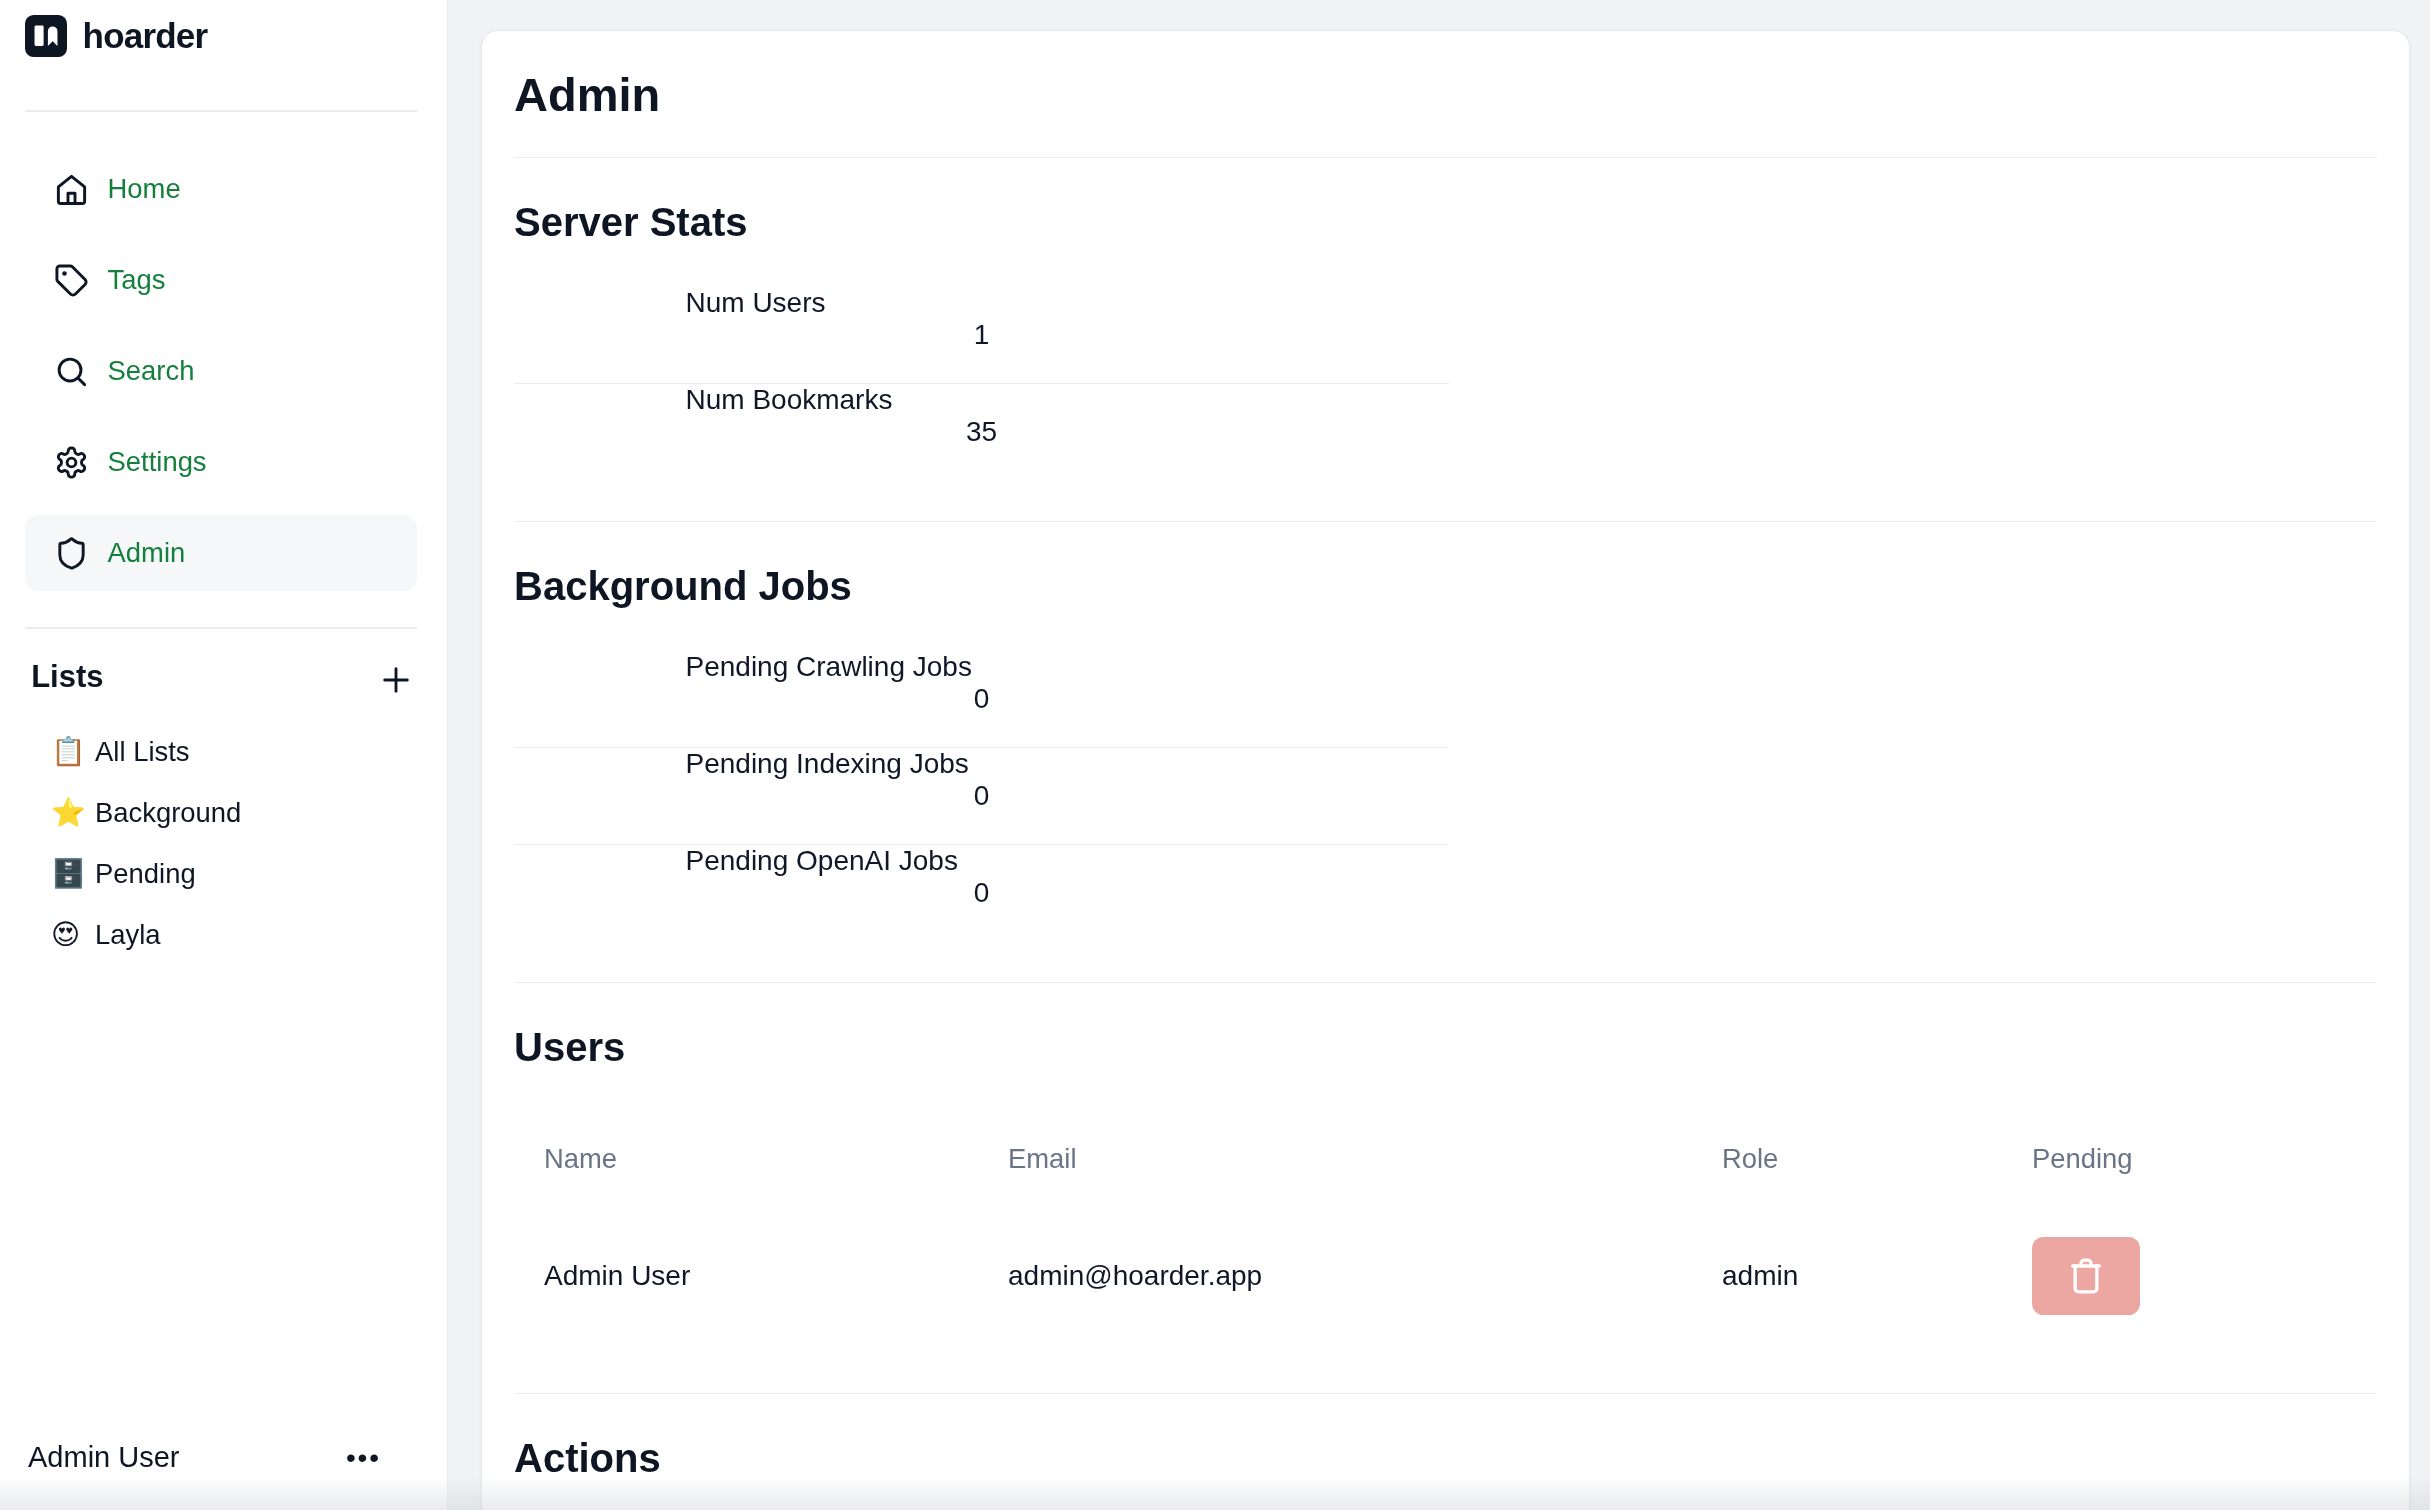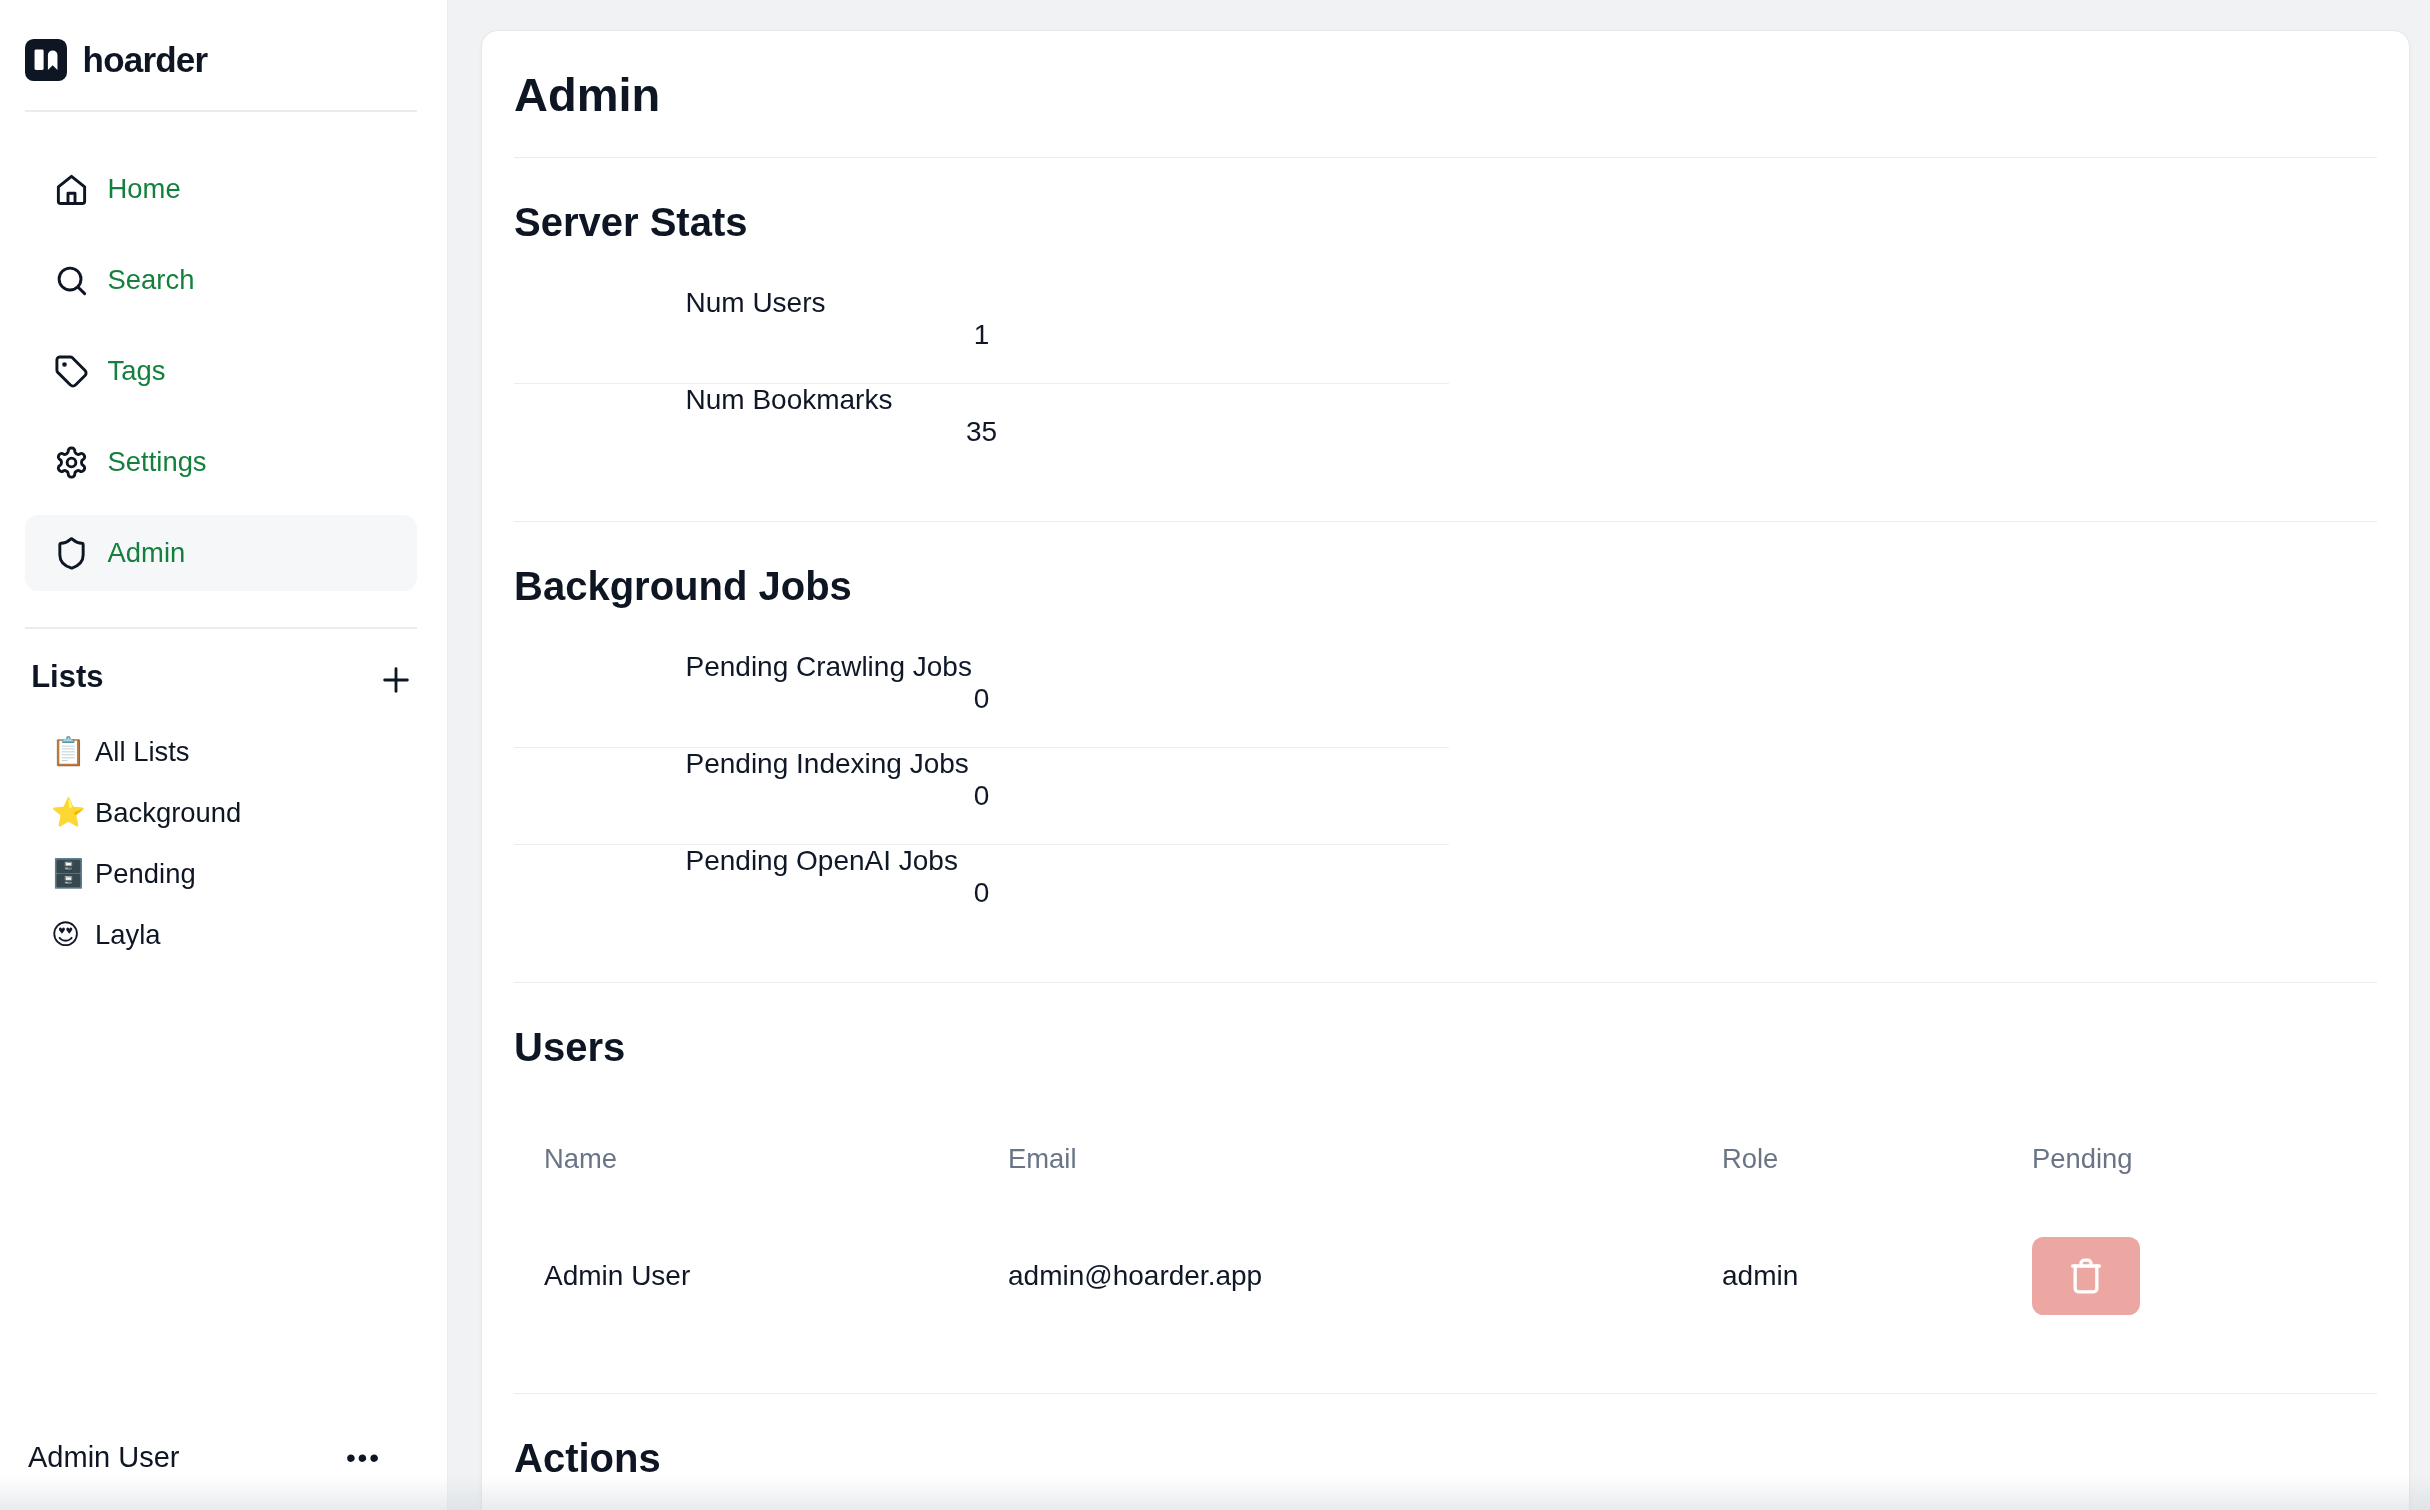--- a/index.html
+++ b/index.html
@@ -10,21 +10,21 @@
     color:#101828;
     position:relative;
   }
 
   
   .sidebar {
     position:absolute; left:0; top:0; bottom:0; width:448px;
     background:#ffffff; border-right:1.9px solid #eaedf0;
   }
   .logo-row {
-    position:absolute; top:39px; left:24.6px;
+    position:absolute; top:15px; left:24.6px;
     display:flex; align-items:center; gap:16px; cursor:pointer;
   }
   .logo-mark { width:42px; height:42px; display:block; }
   .logo-text { font-size:35px; font-weight:700; letter-spacing:-0.8px; color:#0e1624; }
   .sb-divider { height:1.9px; background:#e9ecef; }
   .sb-divider.top { position:absolute; top:110px; left:24.6px; width:392px; }
 
   .nav { position:absolute; top:151px; left:24.6px; width:392px; }
   .nav-item {
     height:76px; margin-bottom:15px; display:flex; align-items:center;
@@ -134,34 +134,34 @@
         <svg viewBox="0 0 24 24" fill="none" stroke="#0e1624" stroke-width="2" stroke-linecap="round" stroke-linejoin="round">
             <path d="M3 10.2 12 3l9 7.2V20a1.6 1.6 0 0 1-1.6 1.6H4.6A1.6 1.6 0 0 1 3 20Z"></path>
             <path d="M9.6 21.6v-7h4.8v7"></path>
           </svg>
       </span>
       <span class="nav-label">Home</span>
     </div>
     <div class="nav-item">
       <span class="nav-icon">
         <svg viewBox="0 0 24 24" fill="none" stroke="#0e1624" stroke-width="2" stroke-linecap="round" stroke-linejoin="round">
+            <path d="M12.586 2.586A2 2 0 0 0 11.172 2H4a2 2 0 0 0-2 2v7.172a2 2 0 0 0 .586 1.414l8.704 8.704a2.426 2.426 0 0 0 3.42 0l6.58-6.58a2.426 2.426 0 0 0 0-3.42z"></path>
+            <circle cx="7.2" cy="7.2" r="0.6" fill="#0e1624"></circle>
+          </svg>
+      </span>
+      <span class="nav-label">Tags</span>
+    </div>
+    <div class="nav-item">
+      <span class="nav-icon">
+        <svg viewBox="0 0 24 24" fill="none" stroke="#0e1624" stroke-width="2" stroke-linecap="round" stroke-linejoin="round">
             <circle cx="11" cy="11" r="7.5"></circle>
             <line x1="21" y1="21" x2="16.4" y2="16.4"></line>
           </svg>
       </span>
       <span class="nav-label">Search</span>
-    </div>
-    <div class="nav-item">
-      <span class="nav-icon">
-        <svg viewBox="0 0 24 24" fill="none" stroke="#0e1624" stroke-width="2" stroke-linecap="round" stroke-linejoin="round">
-            <path d="M12.586 2.586A2 2 0 0 0 11.172 2H4a2 2 0 0 0-2 2v7.172a2 2 0 0 0 .586 1.414l8.704 8.704a2.426 2.426 0 0 0 3.42 0l6.58-6.58a2.426 2.426 0 0 0 0-3.42z"></path>
-            <circle cx="7.2" cy="7.2" r="0.6" fill="#0e1624"></circle>
-          </svg>
-      </span>
-      <span class="nav-label">Tags</span>
     </div>
     <div class="nav-item">
       <span class="nav-icon">
         <svg viewBox="0 0 24 24" fill="none" stroke="#0e1624" stroke-width="2" stroke-linecap="round" stroke-linejoin="round">
             <path d="M12.22 2h-.44a2 2 0 0 0-2 2v.18a2 2 0 0 1-1 1.73l-.43.25a2 2 0 0 1-2 0l-.15-.08a2 2 0 0 0-2.73.73l-.22.38a2 2 0 0 0 .73 2.73l.15.1a2 2 0 0 1 1 1.72v.51a2 2 0 0 1-1 1.74l-.15.09a2 2 0 0 0-.73 2.73l.22.38a2 2 0 0 0 2.73.73l.15-.08a2 2 0 0 1 2 0l.43.25a2 2 0 0 1 1 1.73V20a2 2 0 0 0 2 2h.44a2 2 0 0 0 2-2v-.18a2 2 0 0 1 1-1.73l.43-.25a2 2 0 0 1 2 0l.15.08a2 2 0 0 0 2.73-.73l.22-.39a2 2 0 0 0-.73-2.73l-.15-.08a2 2 0 0 1-1-1.74v-.5a2 2 0 0 1 1-1.74l.15-.09a2 2 0 0 0 .73-2.73l-.22-.38a2 2 0 0 0-2.73-.73l-.15.08a2 2 0 0 1-2 0l-.43-.25a2 2 0 0 1-1-1.73V4a2 2 0 0 0-2-2z"></path>
             <circle cx="12" cy="12" r="3"></circle>
           </svg>
       </span>
       <span class="nav-label">Settings</span>
     </div>

